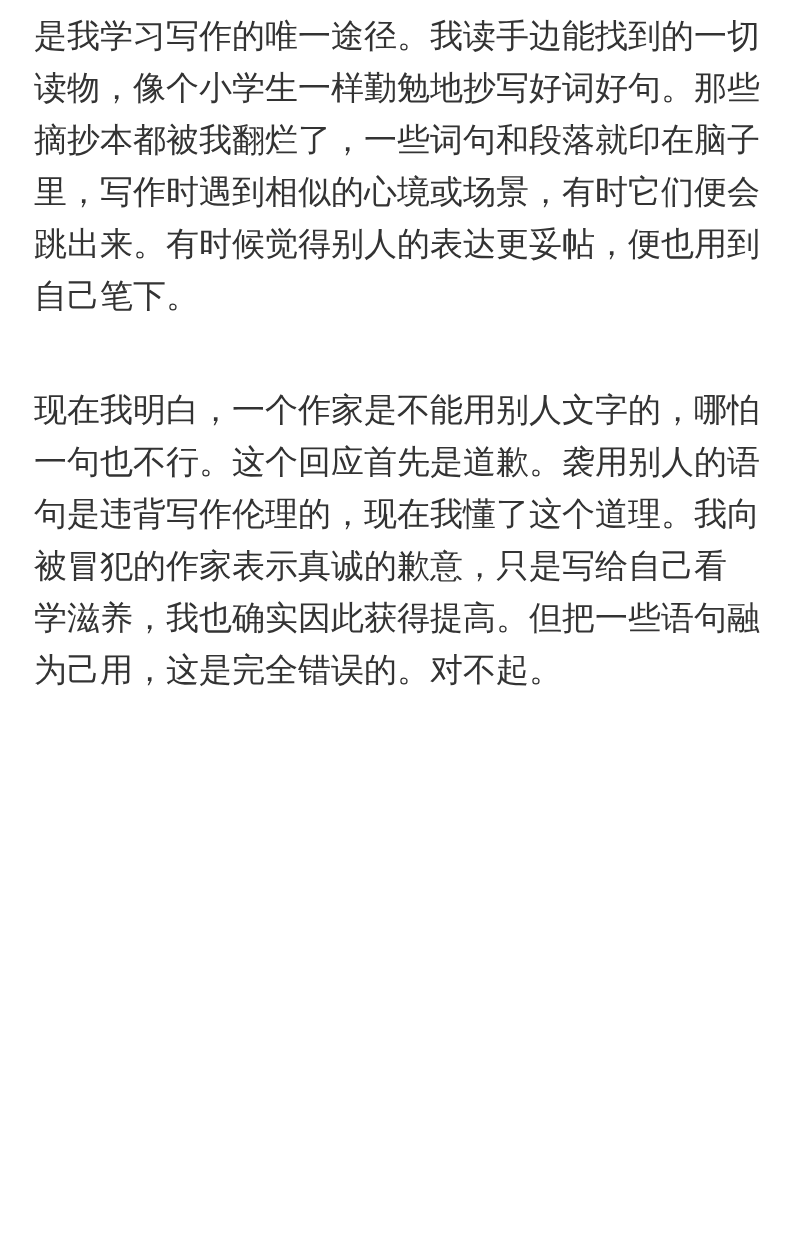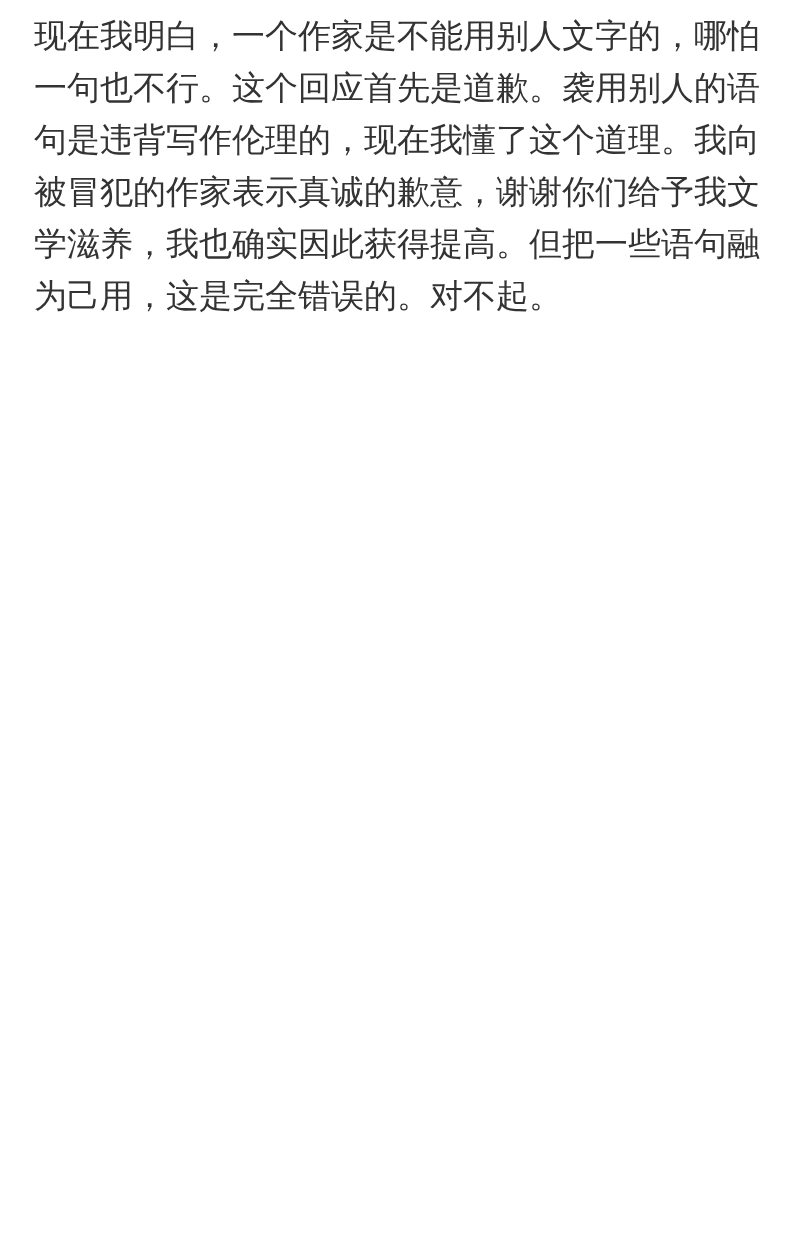--- a/index.html
+++ b/index.html
@@ -30,19 +30,25 @@
     letter-spacing: 0;
   }
   .article p:last-child {
     margin-bottom: 0;
   }
 </style>
 </head>
 <body>
 
 <div class="article">
+  <p>是我学习写作的唯一途径。我读手边能找到的一切
+读物，像个小学生一样勤勉地抄写好词好句。那些
+摘抄本都被我翻烂了，一些词句和段落就印在脑子
+里，写作时遇到相似的心境或场景，有时它们便会
+跳出来。有时候觉得别人的表达更妥帖，便也用到
+自己笔下。</p>
   <p>现在我明白，一个作家是不能用别人文字的，哪怕
 一句也不行。这个回应首先是道歉。袭用别人的语
 句是违背写作伦理的，现在我懂了这个道理。我向
-被冒犯的作家表示真诚的歉意，谢谢你们给予我文
+被冒犯的作家表示真诚的歉意，只是写给自己看
 学滋养，我也确实因此获得提高。但把一些语句融
 为己用，这是完全错误的。对不起。</p>
 </div>
 
 </body></html>

